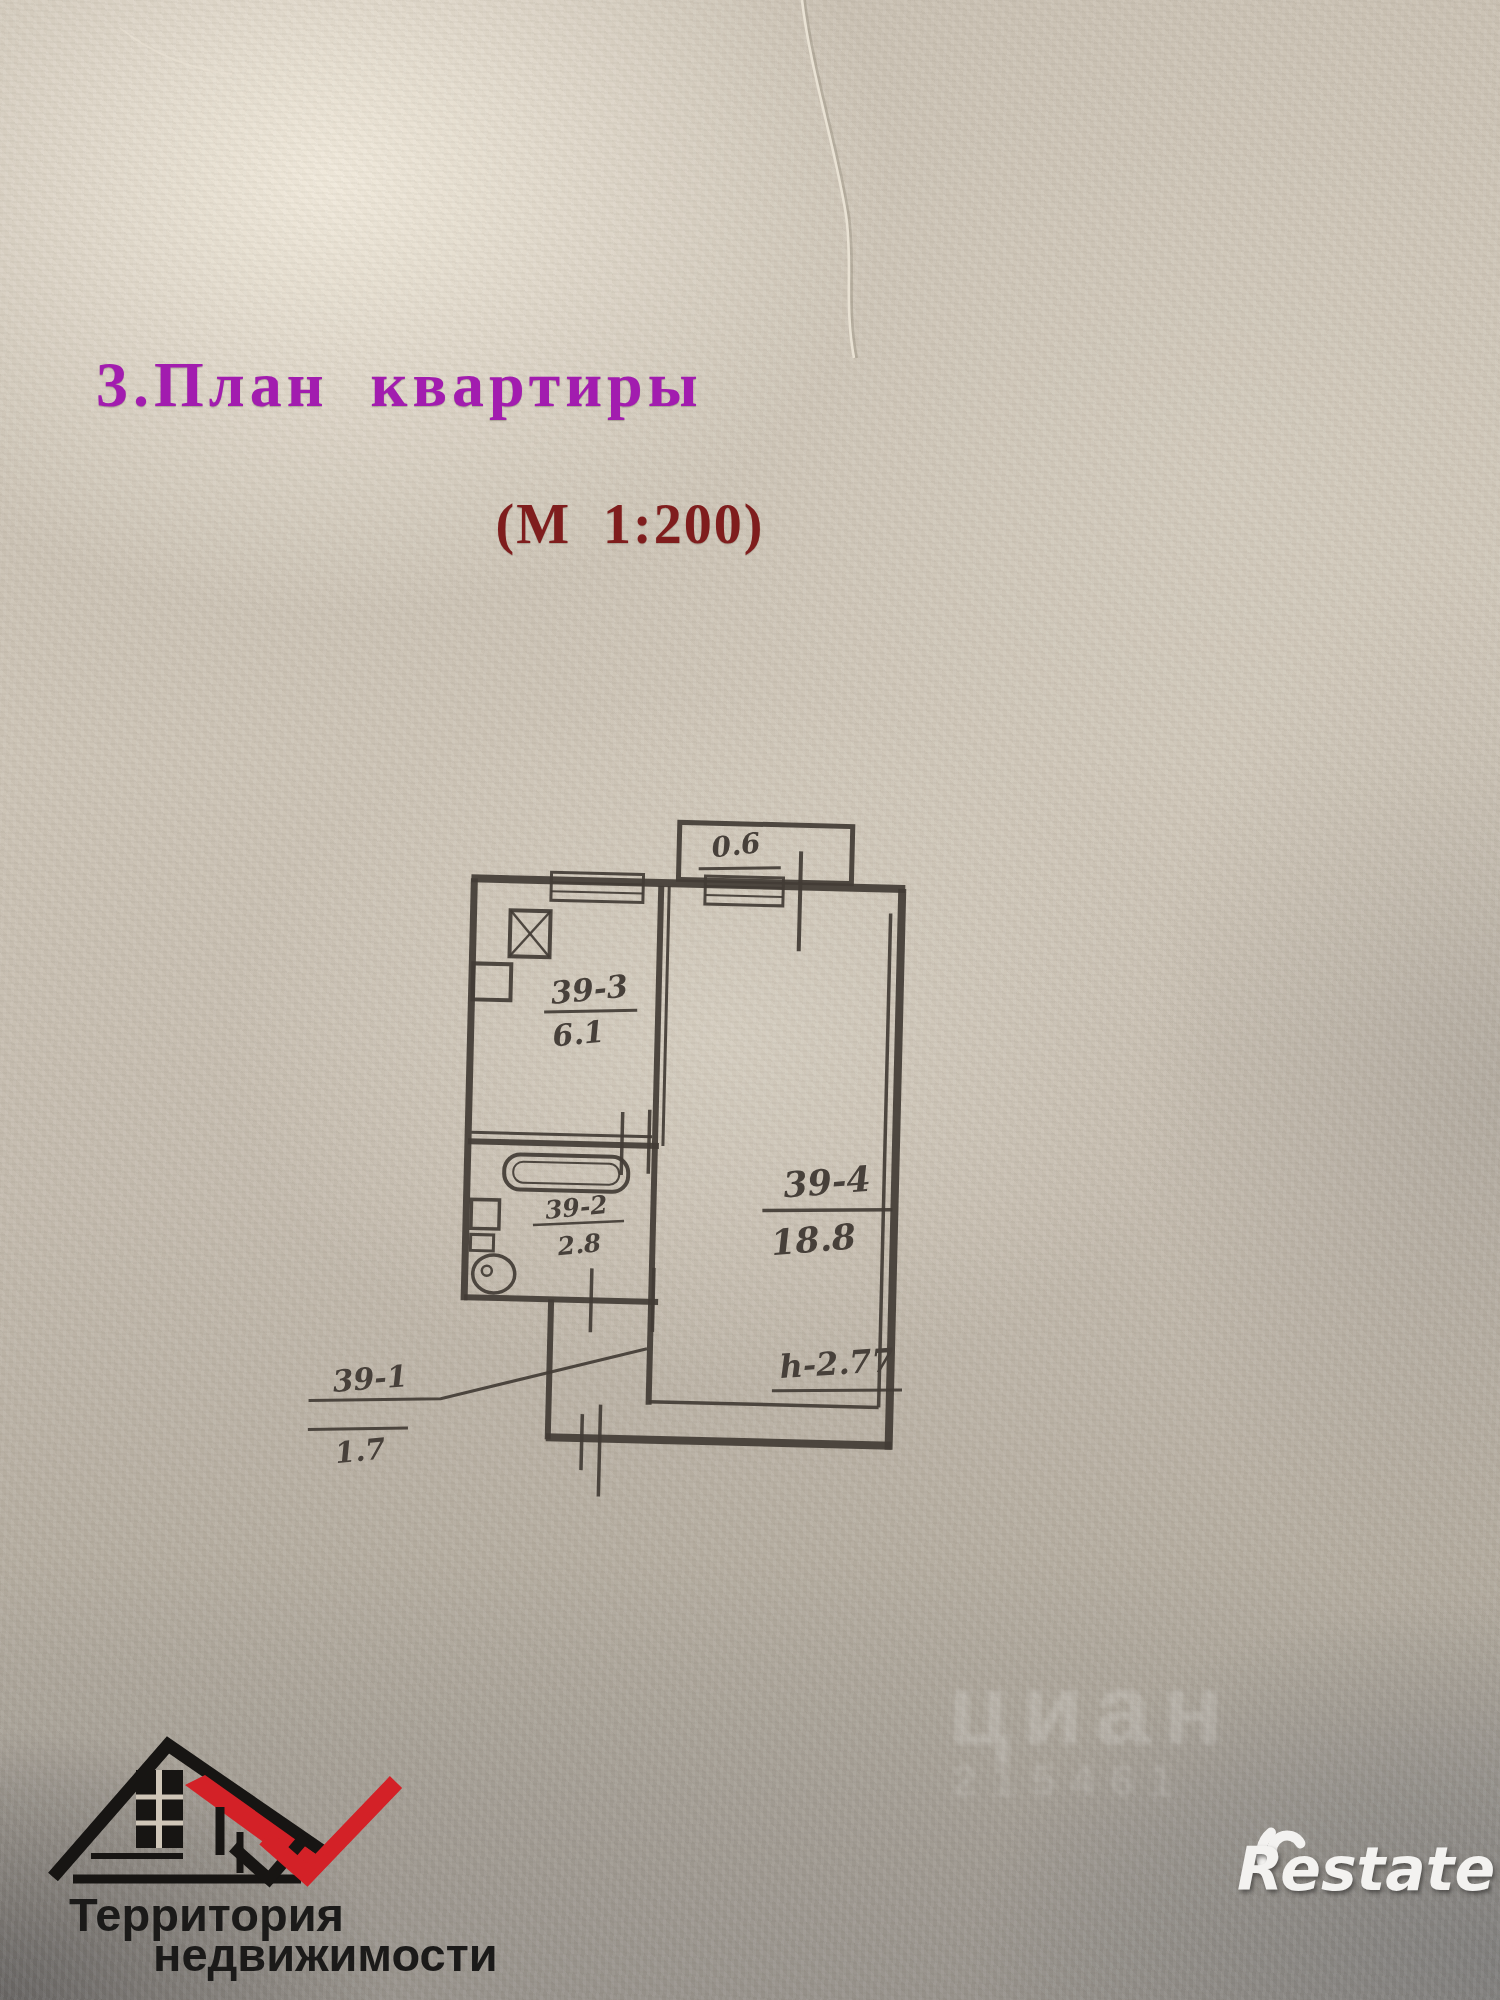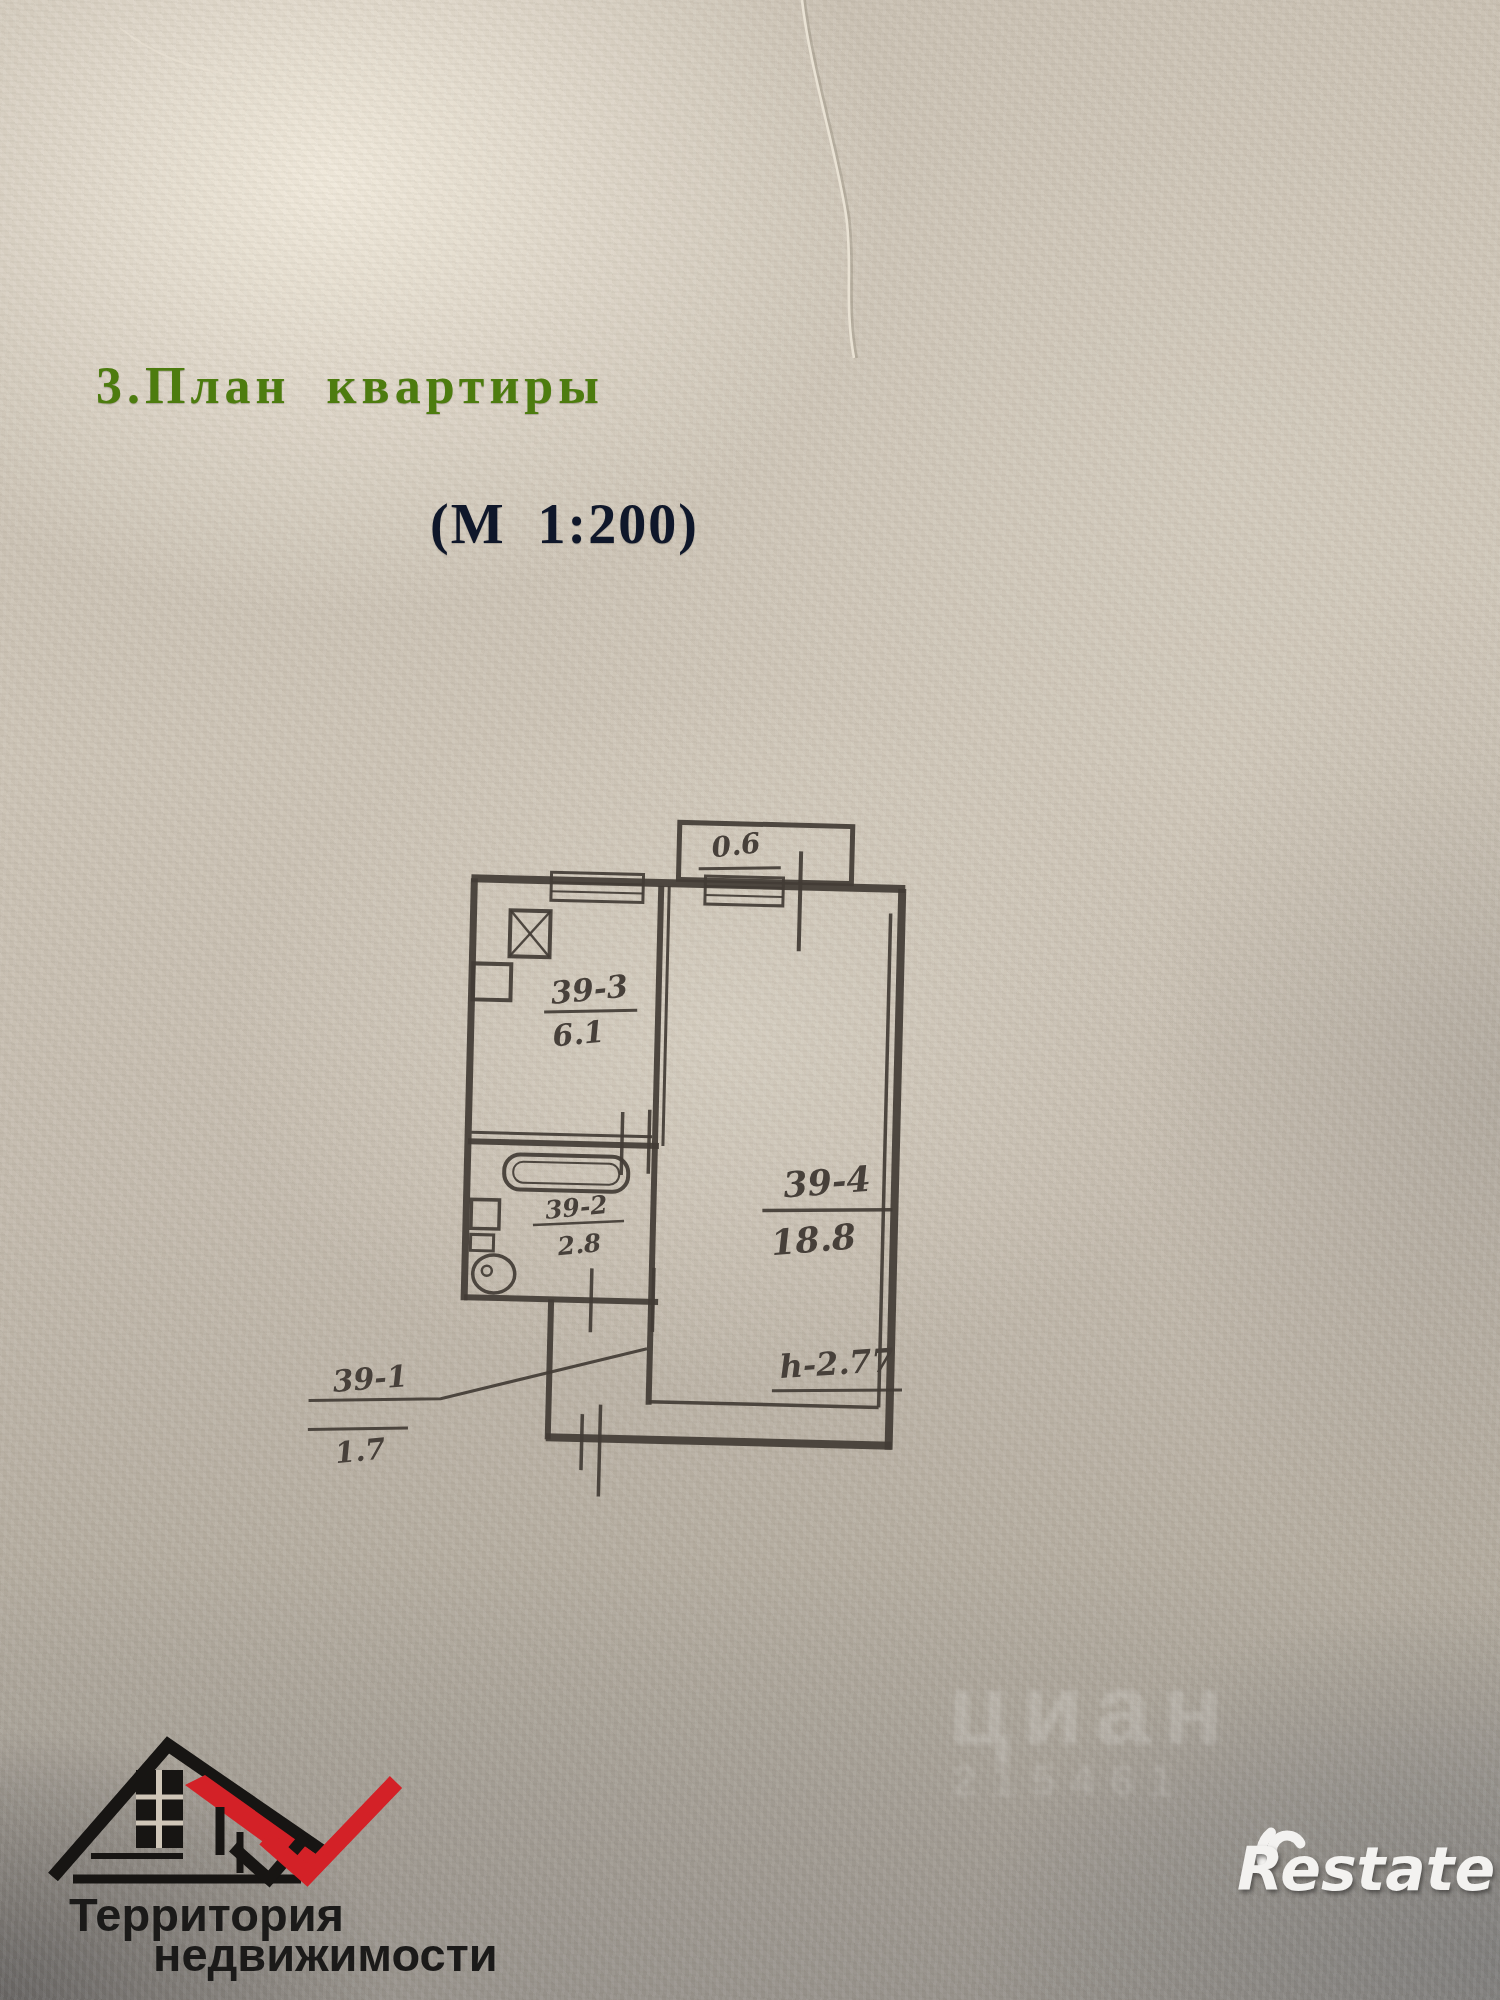--- a/index.html
+++ b/index.html
@@ -17,29 +17,29 @@
   }
   .grain{
     position:absolute;inset:0;pointer-events:none;
     background:
       repeating-linear-gradient(93deg, rgba(255,255,255,.05) 0 3px, rgba(0,0,0,0) 3px 7px),
       repeating-linear-gradient(4deg, rgba(90,84,72,.045) 0 2px, rgba(0,0,0,0) 2px 6px),
       repeating-linear-gradient(49deg, rgba(255,255,255,.03) 0 5px, rgba(120,112,98,.03) 5px 11px);
     mix-blend-mode:normal;
   }
   .title{
-    position:absolute;left:96px;top:356px;width:900px;
+    position:absolute;left:96px;top:348px;width:900px;
     font-family:"Liberation Serif","DejaVu Serif",serif;
-    font-weight:700;font-size:52px;letter-spacing:5px;color:#4d7c0f;
+    font-weight:700;font-size:64px;letter-spacing:5px;color:#a21caf;
     white-space:pre;text-shadow:0 1px 1px rgba(90,82,70,.35);
   }
   .scale-line{
-    position:absolute;left:430px;top:492px;width:400px;text-align:left;
+    position:absolute;left:430px;top:492px;width:400px;text-align:center;
     font-family:"Liberation Serif","DejaVu Serif",serif;
-    font-weight:700;font-size:56px;letter-spacing:2px;color:#0f172a;
+    font-weight:700;font-size:56px;letter-spacing:2px;color:#7f1d1d;
     white-space:pre;text-shadow:0 1px 1px rgba(90,82,70,.3);
   }
   svg text.hand{
     font-family:"DejaVu Serif",serif;font-style:italic;font-weight:700;fill:#47403a;
   }
   .plan-wrap{position:absolute;left:280px;top:805px;width:650px;height:710px;transform:rotate(1.4deg);transform-origin:40% 30%;}
   .logo-wrap{position:absolute;left:33px;top:1735px;width:520px;height:262px;}
   .logo-wrap text{font-family:"Liberation Sans",sans-serif;font-weight:700;fill:#1b1a19;}
   .cian{
     position:absolute;left:948px;top:1652px;

